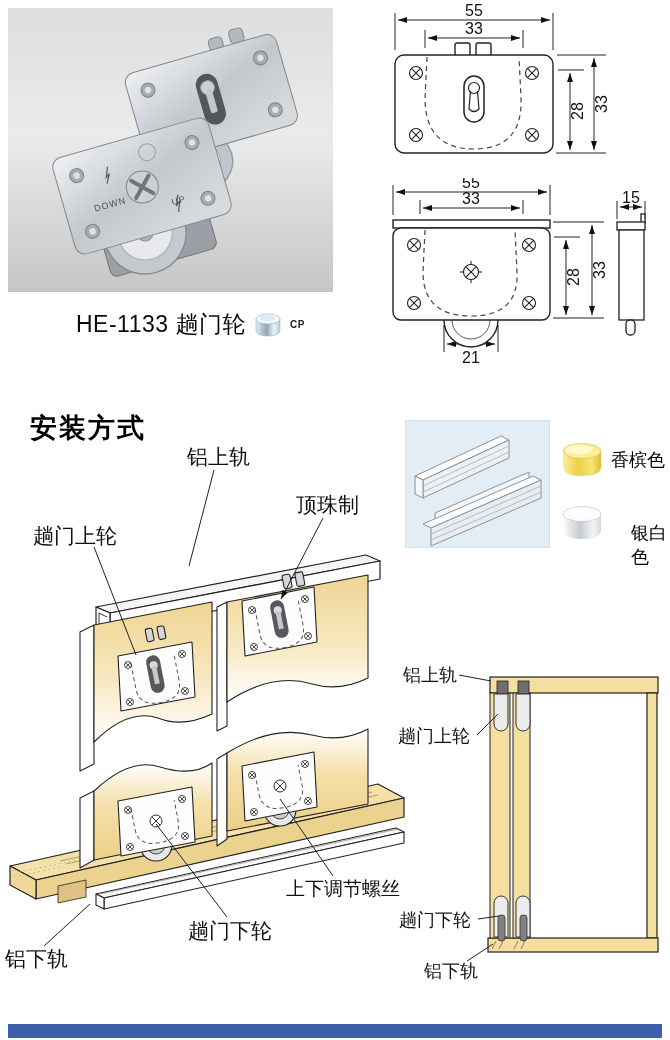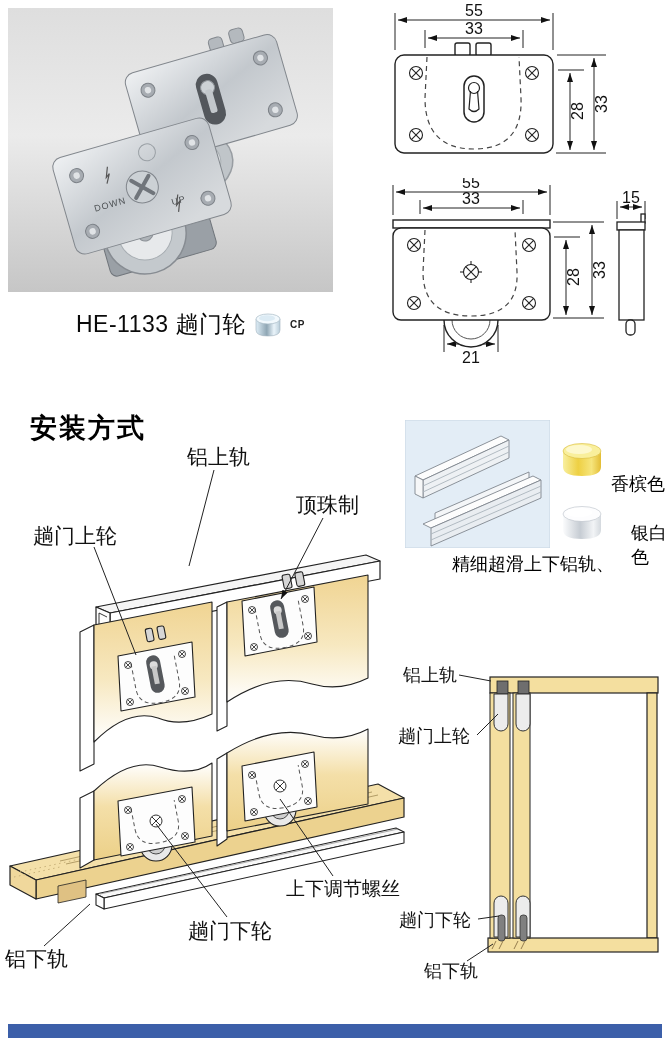--- a/index.html
+++ b/index.html
@@ -428,39 +428,38 @@
       <stop offset="0" stop-color="#f8ef9f"></stop>
         <stop offset="0.4" stop-color="#eed043"></stop>
       <stop offset="0.75" stop-color="#f6e57c"></stop>
         <stop offset="1" stop-color="#e3bd35"></stop>
     </linearGradient>
   </defs>
   <path d="M5,14 L5,30 Q5,39 24,39 Q43,39 43,30 L43,14" fill="url(#gy)"></path>
   <ellipse cx="24" cy="14" rx="19" ry="7.5" fill="#f9ef9c" stroke="#d9ba3a" stroke-width="0.6"></ellipse>
   <ellipse cx="21" cy="12.5" rx="13" ry="4.5" fill="#fdf8cd"></ellipse>
 </svg>
-<div class="abs swatch-label" style="left:611px;top:472px">香槟色</div>
+<div class="abs swatch-label" style="left:611px;top:448px">香槟色</div>
 
 <svg class="abs" style="left:558px;top:500px" width="48" height="48" viewBox="0 0 48 48">
   <defs>
     <linearGradient id="gw" x1="0" y1="0" x2="1" y2="0">
       <stop offset="0" stop-color="#fbfcfd"></stop>
         <stop offset="0.45" stop-color="#c6ccd3"></stop>
       <stop offset="0.8" stop-color="#f2f4f6"></stop>
         <stop offset="1" stop-color="#d4d9de"></stop>
     </linearGradient>
   </defs>
   <path d="M5,14 L5,30 Q5,39 24,39 Q43,39 43,30 L43,14" fill="url(#gw)"></path>
   <ellipse cx="24" cy="14" rx="19" ry="7.5" fill="#fdfdfe" stroke="#b9c0c7" stroke-width="0.6"></ellipse>
   <ellipse cx="21" cy="12.5" rx="13" ry="4.5" fill="#ffffff"></ellipse>
 </svg>
 <div class="abs swatch-label" style="left:631px;top:521px">银白色</div>
 
 <div id="note" class="abs">
-  <div>精细超滑上下铝轨、</div>
 </div>
 
 <svg class="abs" style="left:388px;top:648px" width="282" height="342" viewBox="388 648 282 342">
   <g stroke="#222" stroke-width="1.2">
     <rect x="490" y="677" width="168" height="16" fill="#f4df9f"></rect>
     <rect x="647" y="693" width="10" height="245" fill="#f4df9f"></rect>
     <rect x="488" y="938" width="170" height="14" fill="#f4df9f"></rect>
     <rect x="490" y="693" width="20" height="245" fill="#f4df9f" stroke-width="1"></rect>
     <rect x="513" y="693" width="17" height="245" fill="#f4df9f" stroke-width="1"></rect>
   </g>

